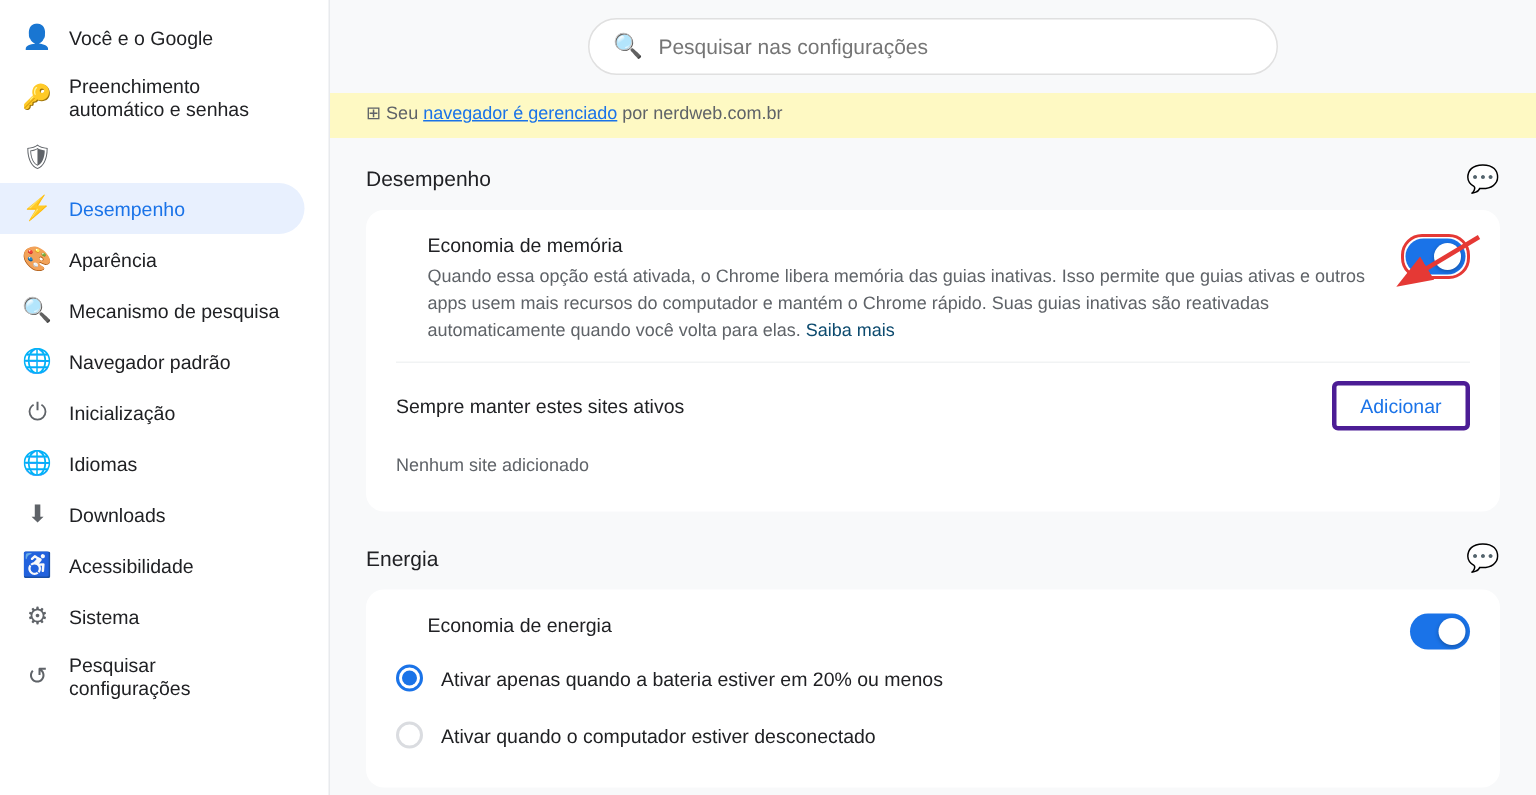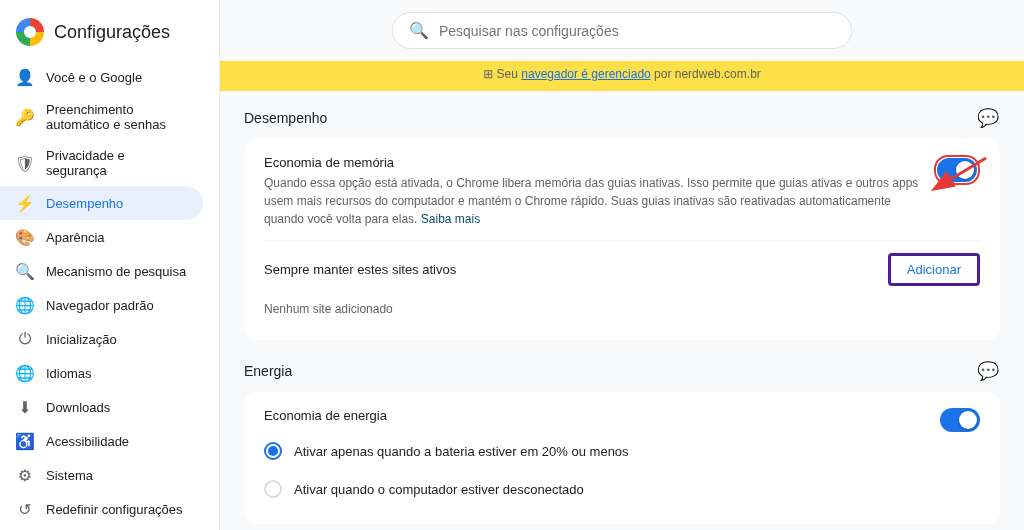--- a/index.html
+++ b/index.html
@@ -88,22 +88,21 @@
       margin: 0 auto;
     }
     .search-bar input {
       border: none; outline: none; background: transparent;
       font-size: 14px; color: #6d28d9; flex: 1;
     }
     .search-icon { color: #5f6368; font-size: 16px; }
 
     
     .managed-banner {
-      background: #fde047;
-      text-align: center;
+      background: #fef9c3;
       padding: 6px 24px 10px;
       font-size: 12px;
       color: #5f6368;
     }
     .managed-banner a { color: #1a73e8; text-decoration: underline; }
 
     
     .content-area {
       padding: 0 24px 24px 24px;
     }
@@ -125,21 +124,21 @@
       padding: 16px 20px;
       margin-bottom: 4px;
     }
 
     .setting-row {
       display: flex;
       align-items: flex-start;
       gap: 12px;
       justify-content: space-between;
     }
-    .setting-text { flex: 1; }
+    .setting-text { flex: 1; margin-left: 21px; }
     .setting-name { font-size: 13px; font-weight: 500; color: #202124; margin-bottom: 4px; }
     .setting-desc { font-size: 12px; color: #5f6368; line-height: 1.5; }
     .setting-desc a { color: #0c4a6e; text-decoration: none; }
 
     
     .toggle {
       position: relative;
       width: 40px; height: 24px;
       flex-shrink: 0;
       cursor: pointer;
@@ -212,37 +211,32 @@
       width: 10px; height: 10px;
       background: #1a73e8;
       border-radius: 50%;
     }
     .radio-label { font-size: 13px; color: #202124; }
   </style>
 </head>
 <body>
 
 <div class="sidebar">
-  <div class="sidebar-header">
-    <div class="chrome-logo"></div>
-    <span class="sidebar-title">Configurações</span>
-  </div>
 
   <div id="sidebar-items-container">
       <div class="sidebar-item">
     <span class="sidebar-icon">👤</span>
     <span class="sidebar-label">Você e o Google</span>
   </div>
       <div class="sidebar-item">
     <span class="sidebar-icon">🔑</span>
     <span class="sidebar-label">Preenchimento automático e senhas</span>
   </div>
       <div class="sidebar-item">
     <span class="sidebar-icon">🛡</span>
-    <span class="sidebar-label">Privacidade e segurança</span>
   </div>
       <div class="sidebar-item active">
     <span class="sidebar-icon">⚡</span>
     <span class="sidebar-label">Desempenho</span>
   </div>
       <div class="sidebar-item">
     <span class="sidebar-icon">🎨</span>
     <span class="sidebar-label">Aparência</span>
   </div>
       <div class="sidebar-item">
@@ -268,21 +262,21 @@
       <div class="sidebar-item">
     <span class="sidebar-icon">♿</span>
     <span class="sidebar-label">Acessibilidade</span>
   </div>
       <div class="sidebar-item">
     <span class="sidebar-icon">⚙</span>
     <span class="sidebar-label">Sistema</span>
   </div>
       <div class="sidebar-item">
     <span class="sidebar-icon">↺</span>
-    <span class="sidebar-label">Redefinir configurações</span>
+    <span class="sidebar-label">Pesquisar configurações</span>
   </div>
     </div>
 </div>
 
 <div class="main">
   <div class="search-bar-wrapper">
     <div class="search-bar">
       <span class="search-icon">🔍</span>
       <input type="text" placeholder="Pesquisar nas configurações" style="">
     </div>

